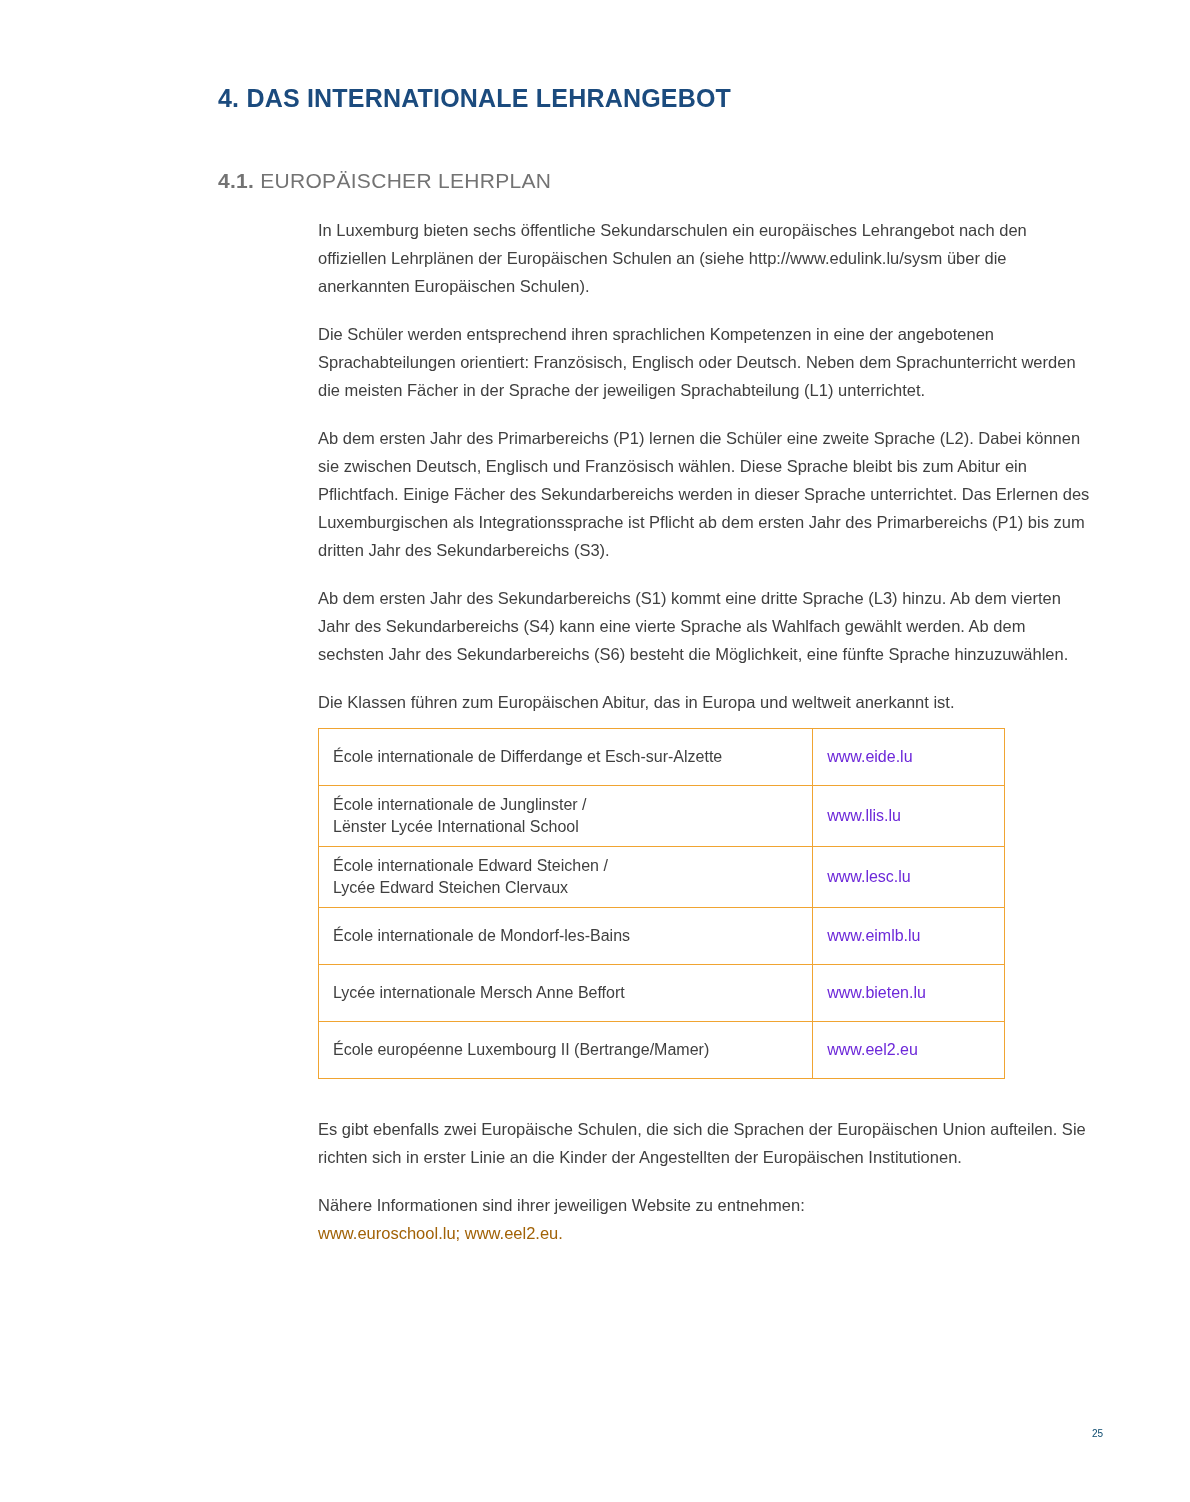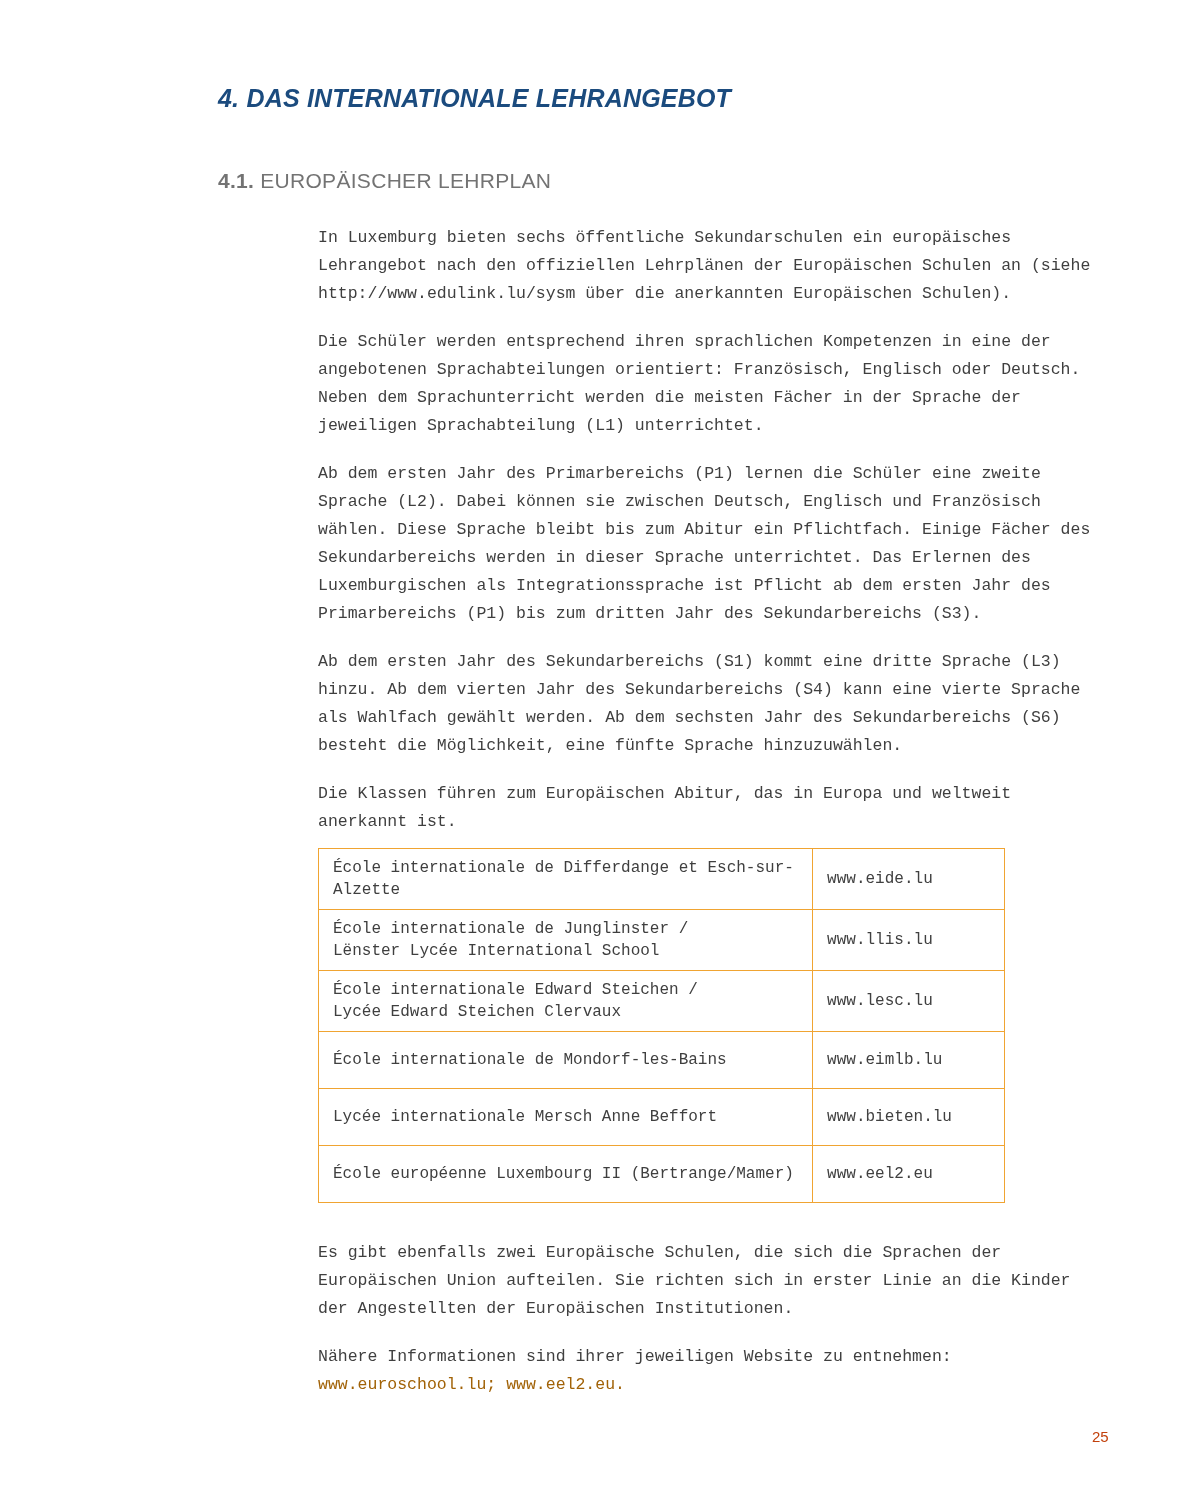--- a/index.html
+++ b/index.html
@@ -15,66 +15,64 @@
     margin: 0 auto;
   }
   .section-heading {
     position: absolute;
     left: 218px;
     top: 84px;
     font-size: 25px;
     font-weight: 700;
     letter-spacing: 0.2px;
     color: #1b4b7e;
-    font-style: italic;
   }
   .subsection-heading {
     position: absolute;
     left: 218px;
     top: 169px;
     font-size: 21px;
     color: #737373;
     letter-spacing: 0.3px;
   }
   .subsection-heading .num { font-weight: 700; }
   .subsection-heading .title { font-weight: 400; margin-left: 6px; }
   .content {
     position: absolute;
     left: 318px;
-    top: 224px;
+    top: 216px;
     width: 774px;
     font-size: 16.5px;
     line-height: 28px;
     color: #3f3f3f;
-    font-family: Liberation Mono, monospace;
   }
   .content p { margin: 0 0 20px 0; }
   table.schools {
     border-collapse: collapse;
     width: 687px;
     margin: -8px 0 36px 0;
     font-size: 16px;
     line-height: 22px;
   }
   table.schools td {
     border: 1.5px solid #f0a432;
     vertical-align: middle;
     padding: 8px 14px;
   }
   table.schools tr { height: 57px; }
   td.school-cell { width: 495px; white-space: pre-line; color: #3f3f3f; border-radius: 22px; }
-  td.url-cell { width: 192px; color: #404040; }
+  td.url-cell { width: 192px; color: #6d28d9; }
   .links-line { color: #a16207; display: block; }
   .more-info-line { display: block; }
   .page-number {
     position: absolute;
     left: 1092px;
     top: 1428px;
-    font-size: 15px;
-    color: #c2410c;
+    font-size: 10px;
+    color: #0c4a6e;
   }
 </style>
 </head>
 <body>
 
 <div class="page">
 
   <h1 class="section-heading">4. DAS INTERNATIONALE LEHRANGEBOT</h1>
 
   <h2 class="subsection-heading">

